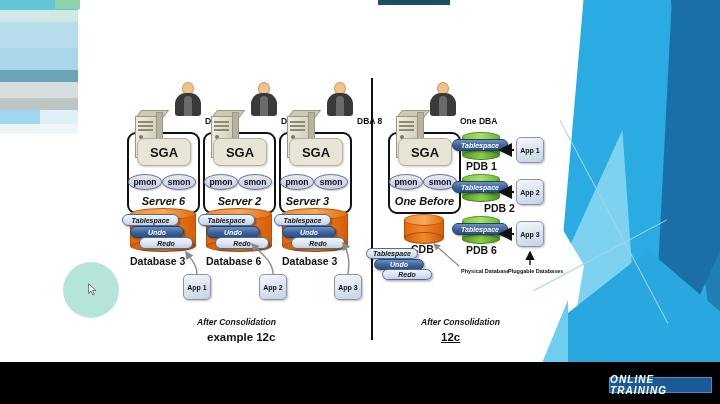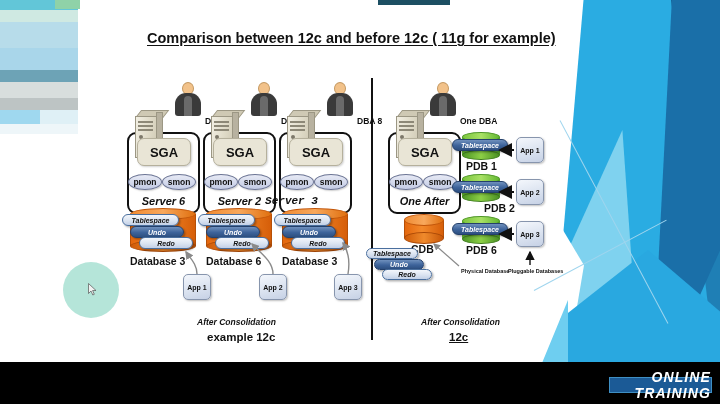--- a/index.html
+++ b/index.html
@@ -47,22 +47,22 @@
   .p8 { left:600px; top:0; width:120px; height:200px;
         background:#155f92; clip-path: polygon(40% 0%, 100% 0%, 100% 100%, 10% 100%); }
   .p9 { left:538px; top:300px; width:30px; height:104px; background:#6ecef0;
         clip-path: polygon(0% 70%, 100% 0%, 100% 100%, 0% 100%); }
   .hairline { position:absolute; background:#9fd5ee; height:1px; transform-origin:left center; }
 
   .black-bar { position:absolute; left:0; top:362px; width:720px; height:42px; background:#000; }
   .logo-badge { position:absolute; left:609px; top:377px; width:103px; height:16px;
                 background:#1b5a96; border:1px solid #3f8fc4;
                 display:flex; align-items:center; justify-content:center; }
-  .logo-badge span { color:#fff; font-size:14px; font-weight:bold; letter-spacing:1.1px;
-                     font-family:"Liberation Sans", sans-serif; font-style:italic;text-align:right; }
+  .logo-badge span { color:#fff; font-size:10px; font-weight:bold; letter-spacing:1.1px;
+                     font-family:"Liberation Sans", sans-serif; font-style:italic; }
 
   
   .slide-title { position:absolute; left:147px; top:30px; font-size:14.5px; font-weight:bold;
                  color:#111; white-space:nowrap; }
   .slide-title u { text-decoration:underline; text-underline-offset:2px; }
 
   .divider { position:absolute; left:371px; top:78px; width:2px; height:262px; background:#111; }
 
   
   .person { position:absolute; width:26px; height:34px; }
@@ -146,21 +146,21 @@
   .appbox { position:absolute; width:28px; height:26px; border-radius:5px;
             border:1px solid #8795ad;
             background:linear-gradient(165deg,#f4f7fc 0%,#dbe3f0 55%,#c6d1e5 100%);
             display:flex; align-items:center; justify-content:center;
             box-shadow:1px 1px 2px rgba(0,0,0,.25); }
   .appbox span { font-size:7px; font-weight:bold; color:#111; }
 
   .foot-it { position:absolute; font-size:8.5px; font-style:italic; font-weight:bold; color:#111;
              white-space:nowrap; }
   .foot-bold { position:absolute; font-size:11.5px; font-weight:bold; color:#111; white-space:nowrap; }
-  .foot-bold u { text-decoration:underline;margin-left:8px; }
+  .foot-bold u { text-decoration:underline; }
 
   .annot { position:absolute; font-size:5.5px; font-weight:bold; color:#111; text-align:center;
            line-height:1.25; white-space:nowrap; }
 
   svg.ov { position:absolute; left:0; top:0; width:720px; height:404px; pointer-events:none; }
 
   .cursor-halo { position:absolute; left:63px; top:262px; width:56px; height:56px; border-radius:50%;
                  background:#a8e0d2; opacity:.85; }
   .cursor { position:absolute; left:88px; top:283px; width:9px; height:13px; }
 </style>
@@ -190,23 +190,20 @@
   <div class="poly p2"></div>
   <div class="poly p3"></div>
   <div class="poly p5"></div>
   <div class="poly p4"></div>
   <div class="poly p6"></div>
   <div class="poly p7"></div>
   <div class="poly p9"></div>
   <div class="hairline" style="left:560px; top:120px; width:230px; transform:rotate(62deg);"></div>
   <div class="hairline" style="left:534px; top:290px; width:150px; transform:rotate(-28deg);"></div>
 
-  <div class="slide-title">
-    <u>Comparison between 12c and before 12c ( 11g for example)</u>
-  </div>
 
   <div class="divider"></div>
 
   <div class="person" style="left:175px; top:82px;">
     <div class="head"></div>
       <div class="body"></div>
   </div>
   <div class="person-label" style="left:205px; top:116px;">DBA1</div>
 
   <div class="person" style="left:251px; top:82px;">
@@ -309,21 +306,21 @@
   </div>
   <div class="sga" style="left:289px; top:138px; width:54px; height:28px;">
     <span>SGA</span>
   </div>
   <div class="proc" style="left:280px; top:174px; width:34px; height:16px;">
     <span>pmon</span>
   </div>
   <div class="proc" style="left:314px; top:174px; width:34px; height:16px;">
     <span>smon</span>
   </div>
-  <div class="serverbox-label" style="left:263px; top:195px; width:57px;font-family:Liberation Mono, monospace;">Server 3</div>
+  <div class="serverbox-label" style="left:279px; top:195px; width:57px;">Server 3</div>
 
   <div class="cyl" style="left:282px; top:208px; width:66px; height:44px;">
     <div class="body"></div>
       <div class="edge"></div>
       <div class="top"></div>
       <div class="bot"></div>
   </div>
   <div class="pill" style="left:274px; top:214px; width:57px; height:12px;">
     <span>Tablespace</span>
   </div>
@@ -363,21 +360,21 @@
   </div>
   <div class="sga" style="left:398px; top:138px; width:54px; height:28px;">
     <span>SGA</span>
   </div>
   <div class="proc" style="left:389px; top:174px; width:34px; height:16px;">
     <span>pmon</span>
   </div>
   <div class="proc" style="left:423px; top:174px; width:34px; height:16px;">
     <span>smon</span>
   </div>
-  <div class="serverbox-label" style="left:388px; top:195px; width:73px;">One After</div>
+  <div class="serverbox-label" style="left:388px; top:195px; width:73px;">One Before</div>
 
   <div class="cyl" style="left:404px; top:214px; width:40px; height:30px;">
     <div class="body"></div>
       <div class="edge"></div>
       <div class="top"></div>
       <div class="bot"></div>
   </div>
   <div class="db-label" style="left:411px; top:243px;">CDB</div>
 
   <div class="pill" style="left:366px; top:248px; width:52px; height:11px;">

